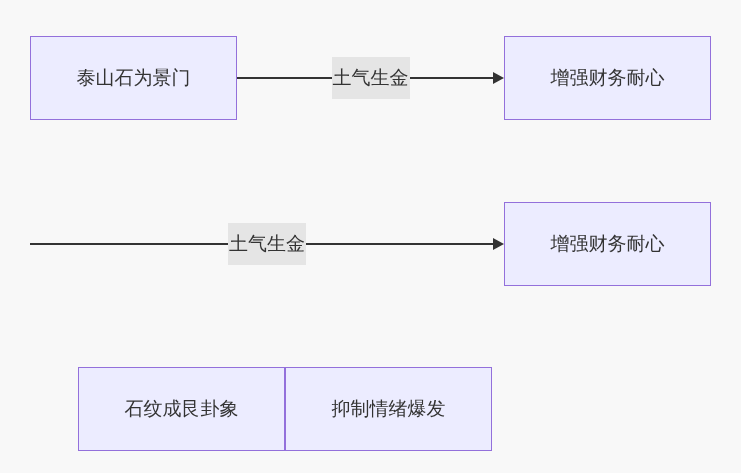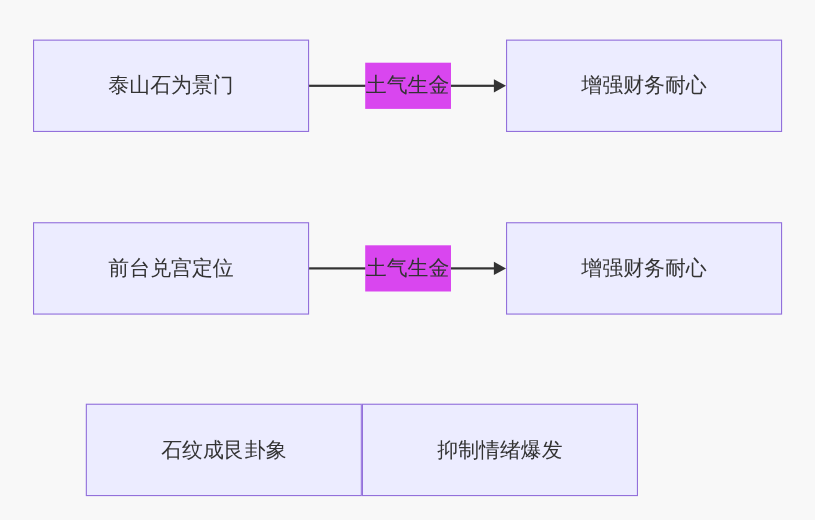--- a/index.html
+++ b/index.html
@@ -19,21 +19,21 @@
     left: 30px;
     width: 681px;
     height: 84px;
     display: flex;
     align-items: stretch;
   }
   .flow-row.r0 { top: 36px; }
   .flow-row.r1 { top: 202px; }
   .flow-row.r2 { top: 367px; padding-left: 48px; }
   .node {
-    width: 251px;
+    width: 207px;
     box-sizing: border-box;
     background: #ECECFF;
     border: 1.5px solid #9370DB;
     display: flex;
     align-items: center;
     justify-content: center;
     font-size: 19px;
     color: #333333;
     text-align: center;
     white-space: nowrap;
@@ -50,21 +50,21 @@
     left: 0;
     right: 9px;
     top: 50%;
     height: 2px;
     margin-top: -1px;
     background: #333333;
   }
   .edge-label {
     position: relative;
     z-index: 1;
-    background: #d946ef;
+    background: #e5e5e5;
     padding: 8px 1px;
     font-size: 19px;
     color: #333333;
     white-space: nowrap;
   }
   .arrowhead {
     position: absolute;
     right: 0;
     top: 50%;
     transform: translateY(-50%);
@@ -84,21 +84,20 @@
     <div class="node">泰山石为景门</div>
     <div class="connector">
       <div class="edge-line"></div>
       <span class="edge-label">土气生金</span>
       <div class="arrowhead"></div>
     </div>
     <div class="node">增强财务耐心</div>
   </div>
 
   <div class="flow-row r1">
-    <div class="node">前台兑宫定位</div>
     <div class="connector">
       <div class="edge-line"></div>
       <span class="edge-label">土气生金</span>
       <div class="arrowhead"></div>
     </div>
     <div class="node">增强财务耐心</div>
   </div>
 
   <div class="flow-row r2">
     <div class="node">石纹成艮卦象</div>

